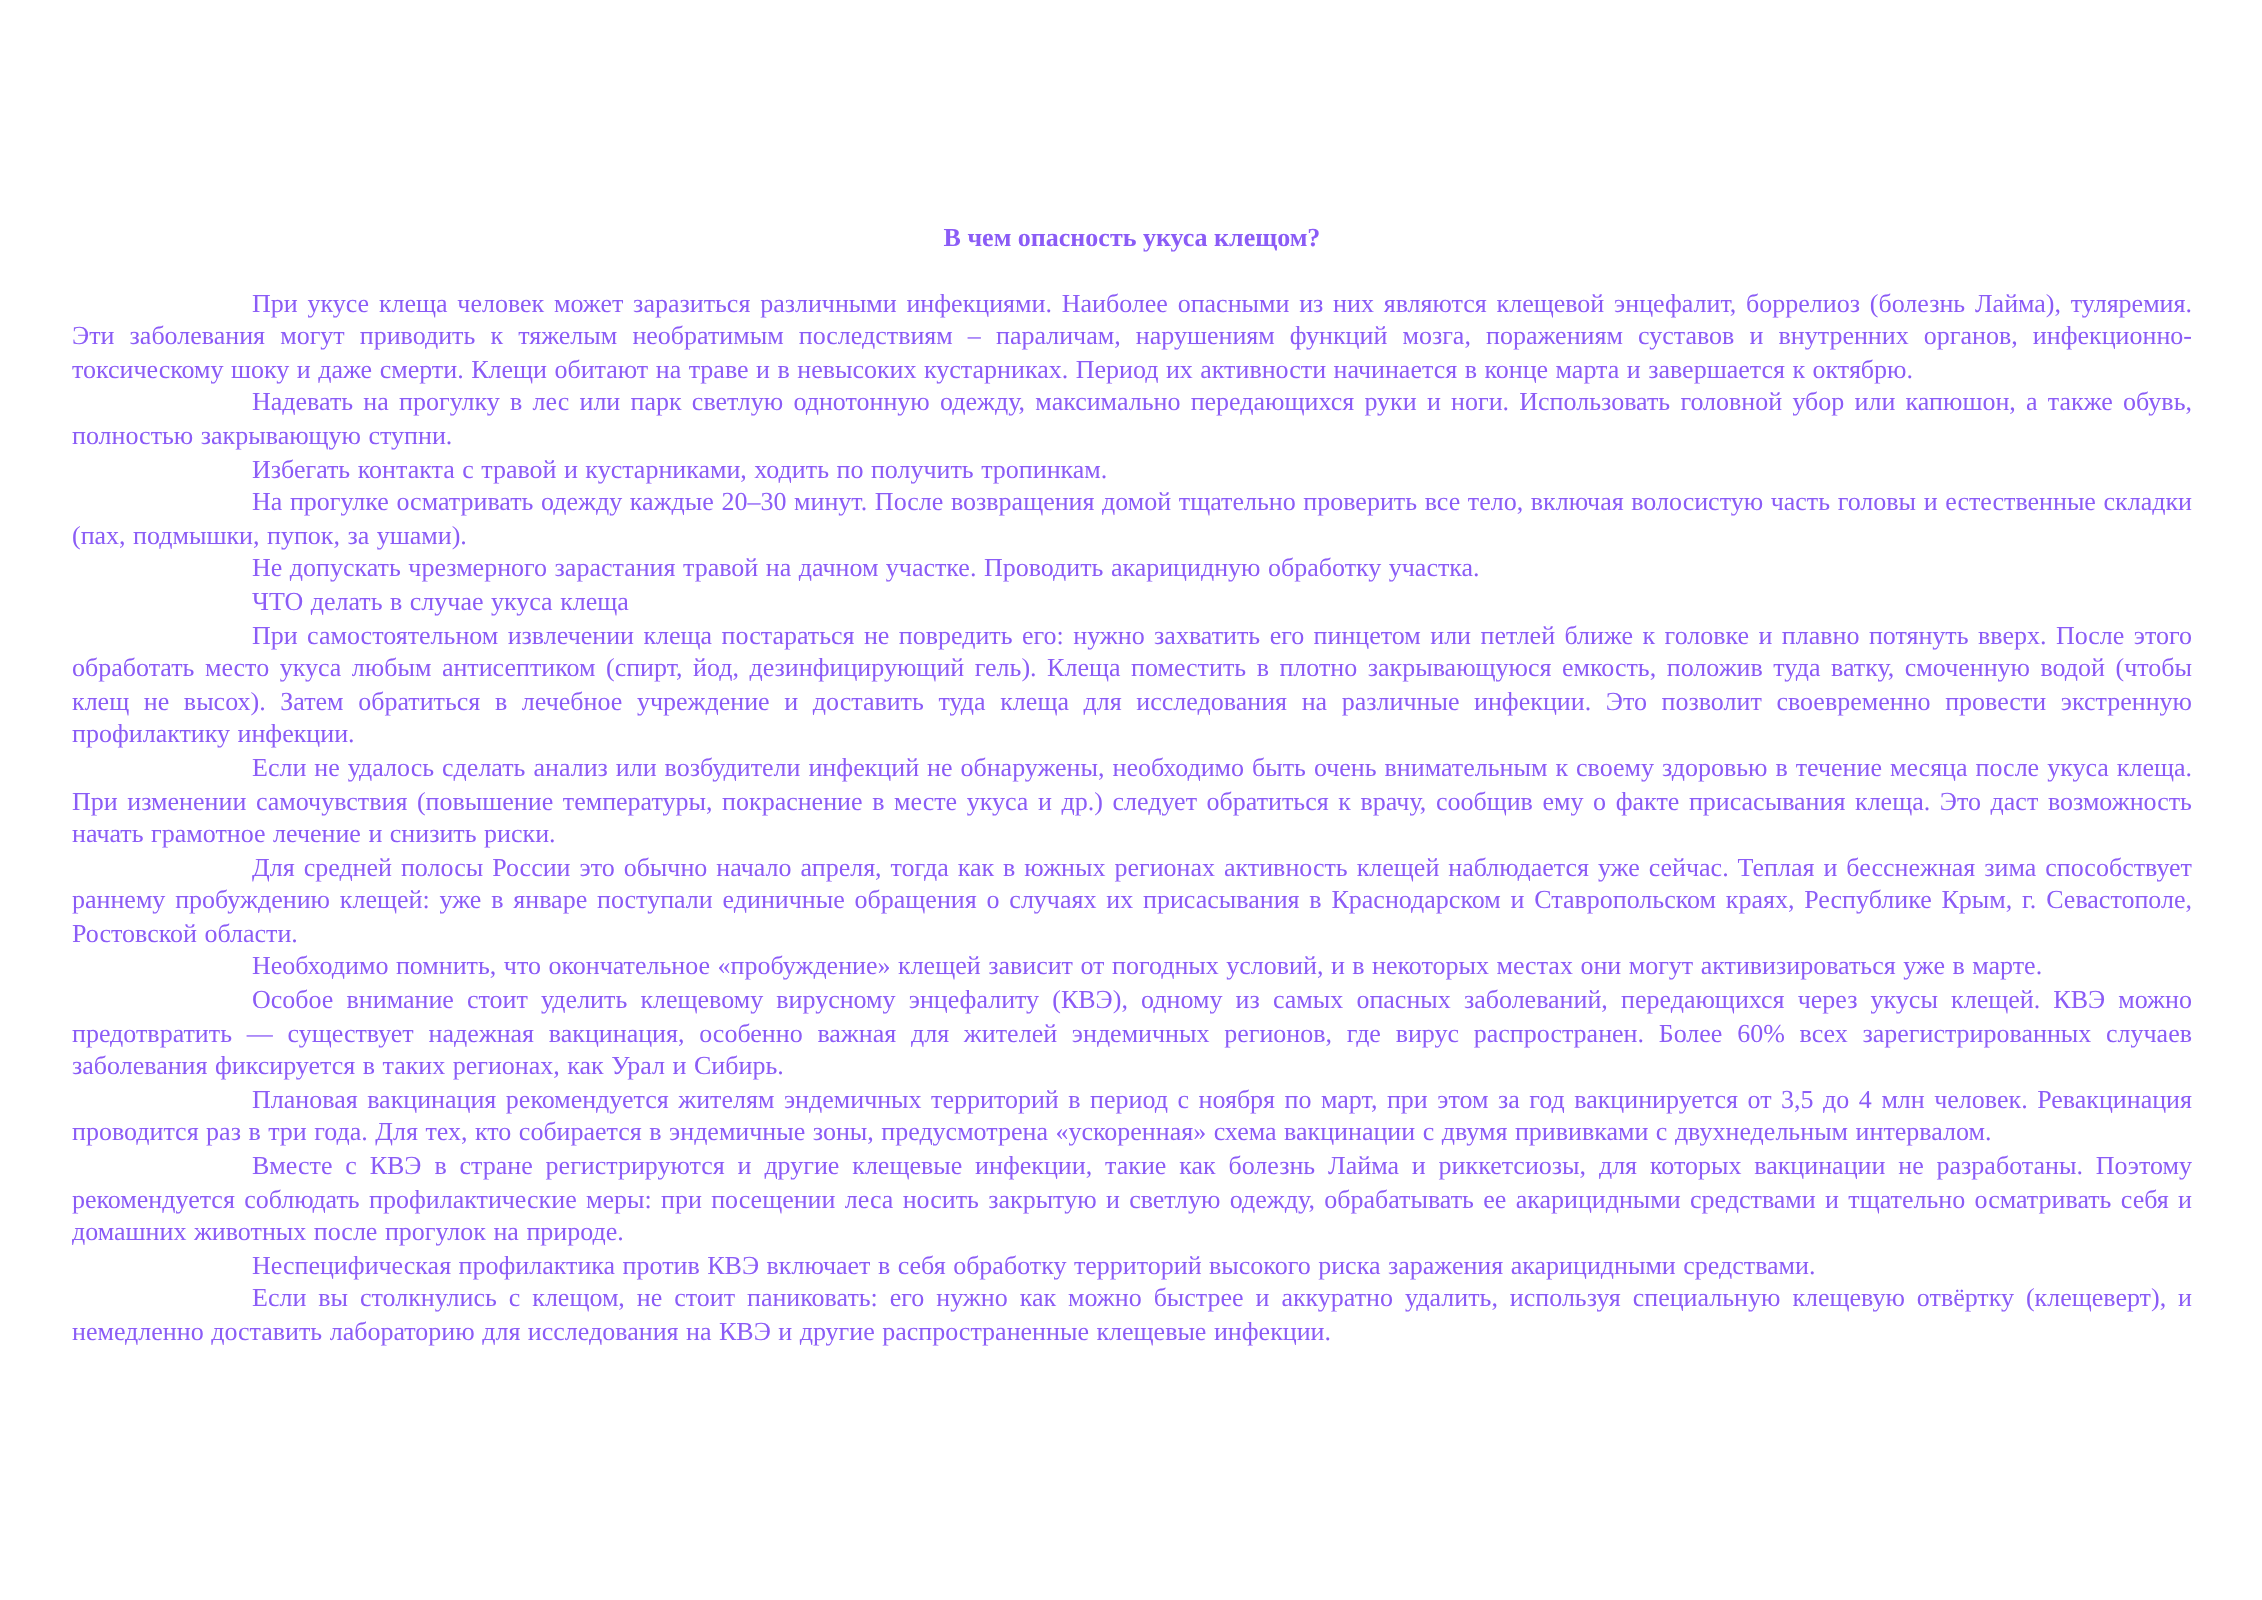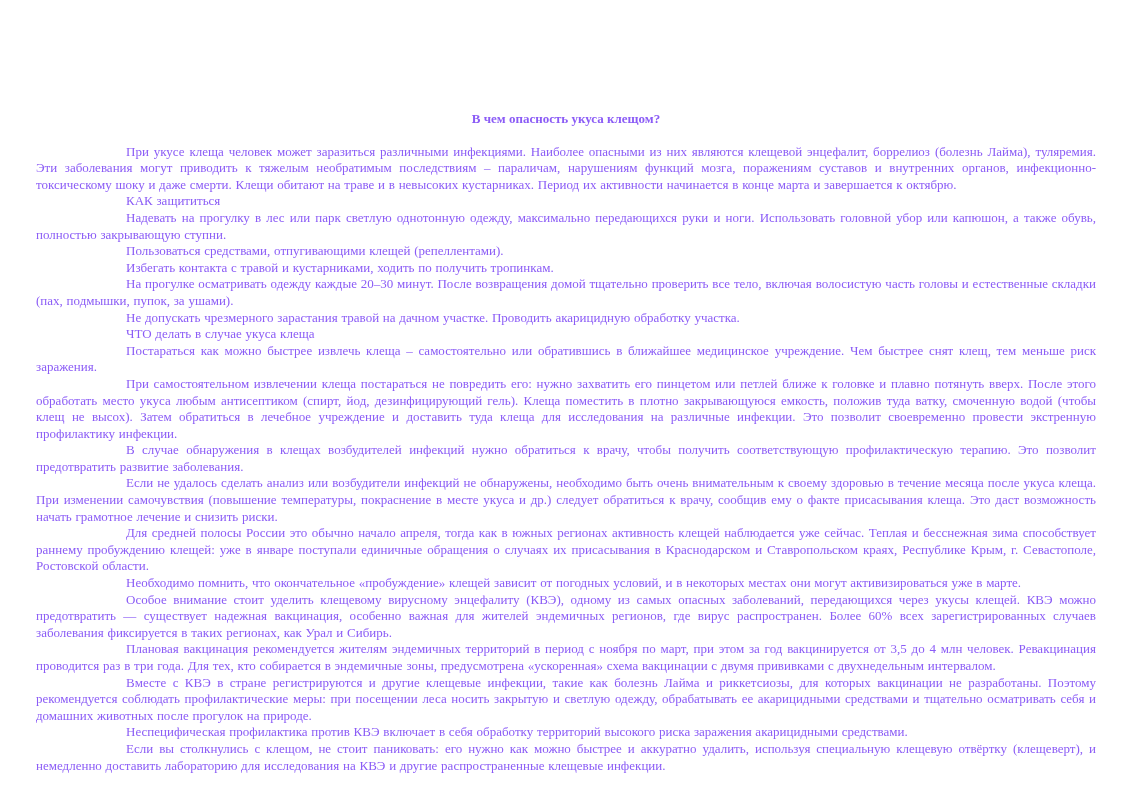--- a/index.html
+++ b/index.html
@@ -40,30 +40,26 @@
     word-spacing: 0.5px;
   }
 </style>
 </head>
 <body>
 
 <div class="document-page">
   <div class="document-content">
     <h1 class="doc-title">В чем опасность укуса клещом?</h1>
     <p class="doc-paragraph">При укусе клеща человек может заразиться различными инфекциями. Наиболее опасными из них являются клещевой энцефалит, боррелиоз (болезнь Лайма), туляремия. Эти заболевания могут приводить к тяжелым необратимым последствиям – параличам, нарушениям функций мозга, поражениям суставов и внутренних органов, инфекционно-токсическому шоку и даже смерти. Клещи обитают на траве и в невысоких кустарниках. Период их активности начинается в конце марта и завершается к октябрю.</p>
-    <p class="doc-paragraph">КАК защититься</p>
     <p class="doc-paragraph">Надевать на прогулку в лес или парк светлую однотонную одежду, максимально передающихся руки и ноги. Использовать головной убор или капюшон, а также обувь, полностью закрывающую ступни.</p>
-    <p class="doc-paragraph">Пользоваться средствами, отпугивающими клещей (репеллентами).</p>
     <p class="doc-paragraph">Избегать контакта с травой и кустарниками, ходить по получить тропинкам.</p>
     <p class="doc-paragraph">На прогулке осматривать одежду каждые 20–30 минут. После возвращения домой тщательно проверить все тело, включая волосистую часть головы и естественные складки (пах, подмышки, пупок, за ушами).</p>
     <p class="doc-paragraph">Не допускать чрезмерного зарастания травой на дачном участке. Проводить акарицидную обработку участка.</p>
     <p class="doc-paragraph">ЧТО делать в случае укуса клеща</p>
-    <p class="doc-paragraph">Постараться как можно быстрее извлечь клеща – самостоятельно или обратившись в ближайшее медицинское учреждение. Чем быстрее снят клещ, тем меньше риск заражения.</p>
     <p class="doc-paragraph">При самостоятельном извлечении клеща постараться не повредить его: нужно захватить его пинцетом или петлей ближе к головке и плавно потянуть вверх. После этого обработать место укуса любым антисептиком (спирт, йод, дезинфицирующий гель). Клеща поместить в плотно закрывающуюся емкость, положив туда ватку, смоченную водой (чтобы клещ не высох). Затем обратиться в лечебное учреждение и доставить туда клеща для исследования на различные инфекции. Это позволит своевременно провести экстренную профилактику инфекции.</p>
-    <p class="doc-paragraph">В случае обнаружения в клещах возбудителей инфекций нужно обратиться к врачу, чтобы получить соответствующую профилактическую терапию. Это позволит предотвратить развитие заболевания.</p>
     <p class="doc-paragraph">Если не удалось сделать анализ или возбудители инфекций не обнаружены, необходимо быть очень внимательным к своему здоровью в течение месяца после укуса клеща. При изменении самочувствия (повышение температуры, покраснение в месте укуса и др.) следует обратиться к врачу, сообщив ему о факте присасывания клеща. Это даст возможность начать грамотное лечение и снизить риски.</p>
     <p class="doc-paragraph">Для средней полосы России это обычно начало апреля, тогда как в южных регионах активность клещей наблюдается уже сейчас. Теплая и бесснежная зима способствует раннему пробуждению клещей: уже в январе поступали единичные обращения о случаях их присасывания в Краснодарском и Ставропольском краях, Республике Крым, г. Севастополе, Ростовской области.</p>
     <p class="doc-paragraph">Необходимо помнить, что окончательное «пробуждение» клещей зависит от погодных условий, и в некоторых местах они могут активизироваться уже в марте.</p>
     <p class="doc-paragraph">Особое внимание стоит уделить клещевому вирусному энцефалиту (КВЭ), одному из самых опасных заболеваний, передающихся через укусы клещей. КВЭ можно предотвратить — существует надежная вакцинация, особенно важная для жителей эндемичных регионов, где вирус распространен. Более 60% всех зарегистрированных случаев заболевания фиксируется в таких регионах, как Урал и Сибирь.</p>
     <p class="doc-paragraph">Плановая вакцинация рекомендуется жителям эндемичных территорий в период с ноября по март, при этом за год вакцинируется от 3,5 до 4 млн человек. Ревакцинация проводится раз в три года. Для тех, кто собирается в эндемичные зоны, предусмотрена «ускоренная» схема вакцинации с двумя прививками с двухнедельным интервалом.</p>
     <p class="doc-paragraph">Вместе с КВЭ в стране регистрируются и другие клещевые инфекции, такие как болезнь Лайма и риккетсиозы, для которых вакцинации не разработаны. Поэтому рекомендуется соблюдать профилактические меры: при посещении леса носить закрытую и светлую одежду, обрабатывать ее акарицидными средствами и тщательно осматривать себя и домашних животных после прогулок на природе.</p>
     <p class="doc-paragraph">Неспецифическая профилактика против КВЭ включает в себя обработку территорий высокого риска заражения акарицидными средствами.</p>
     <p class="doc-paragraph">Если вы столкнулись с клещом, не стоит паниковать: его нужно как можно быстрее и аккуратно удалить, используя специальную клещевую отвёртку (клещеверт), и немедленно доставить лабораторию для исследования на КВЭ и другие распространенные клещевые инфекции.</p>
 
   </div>

